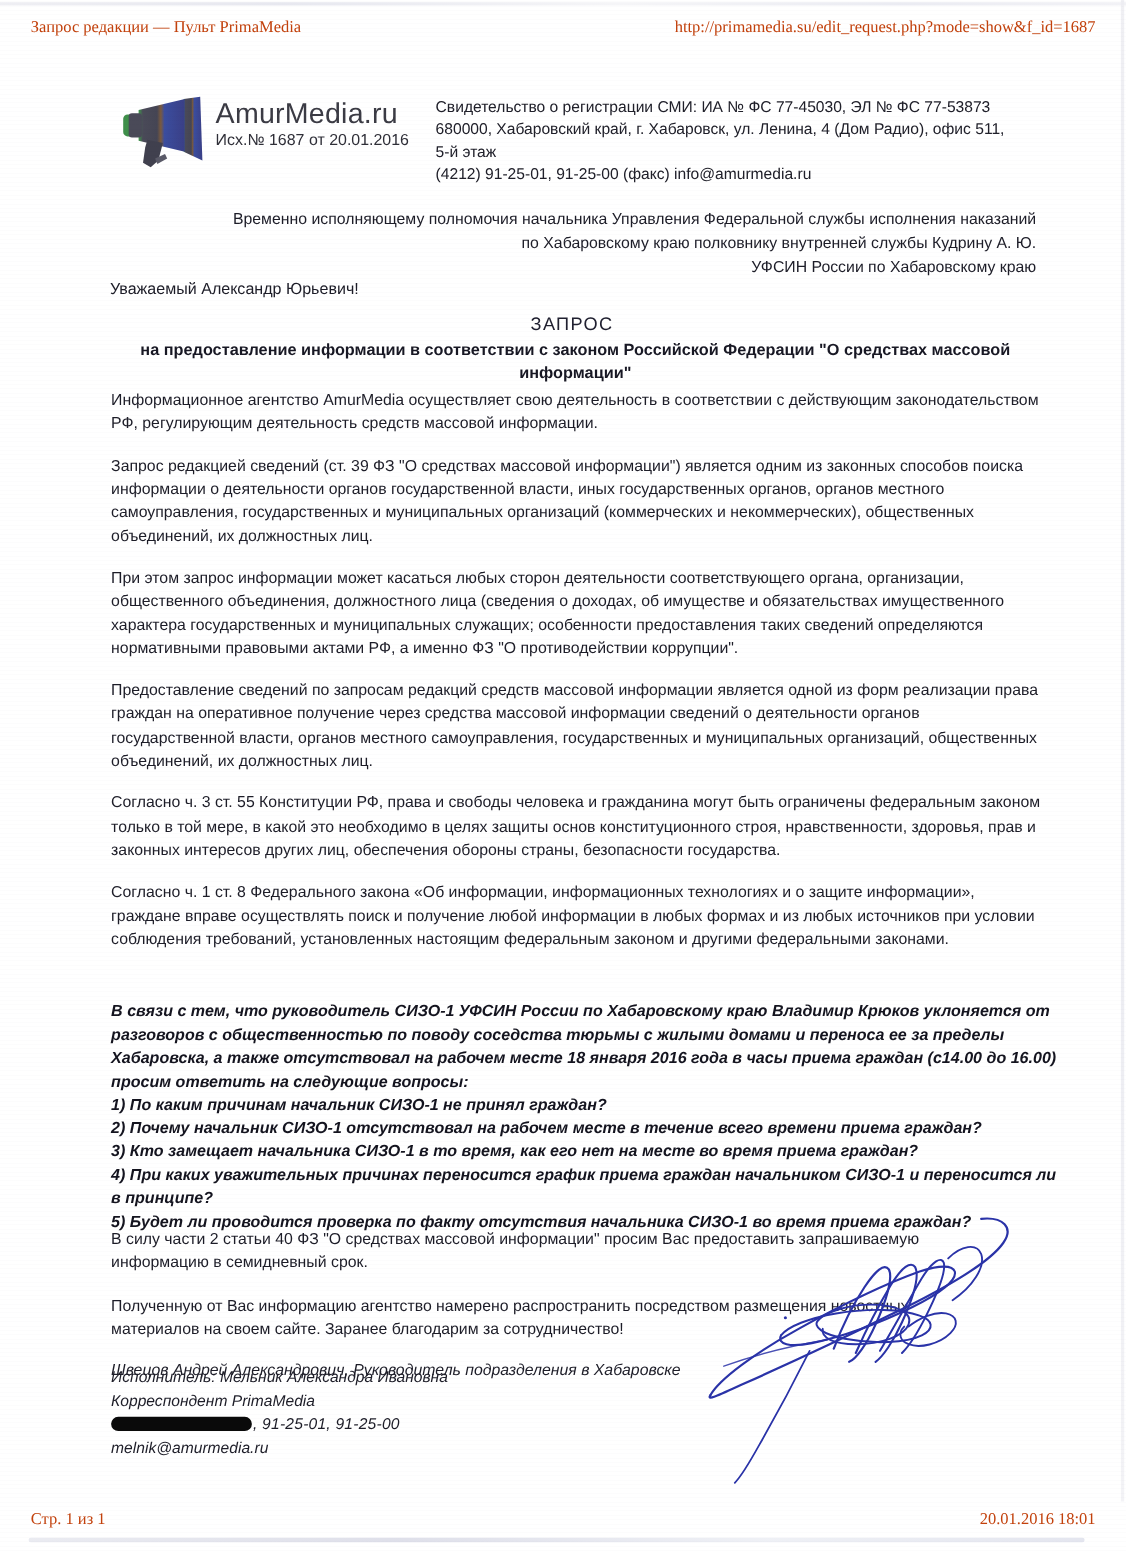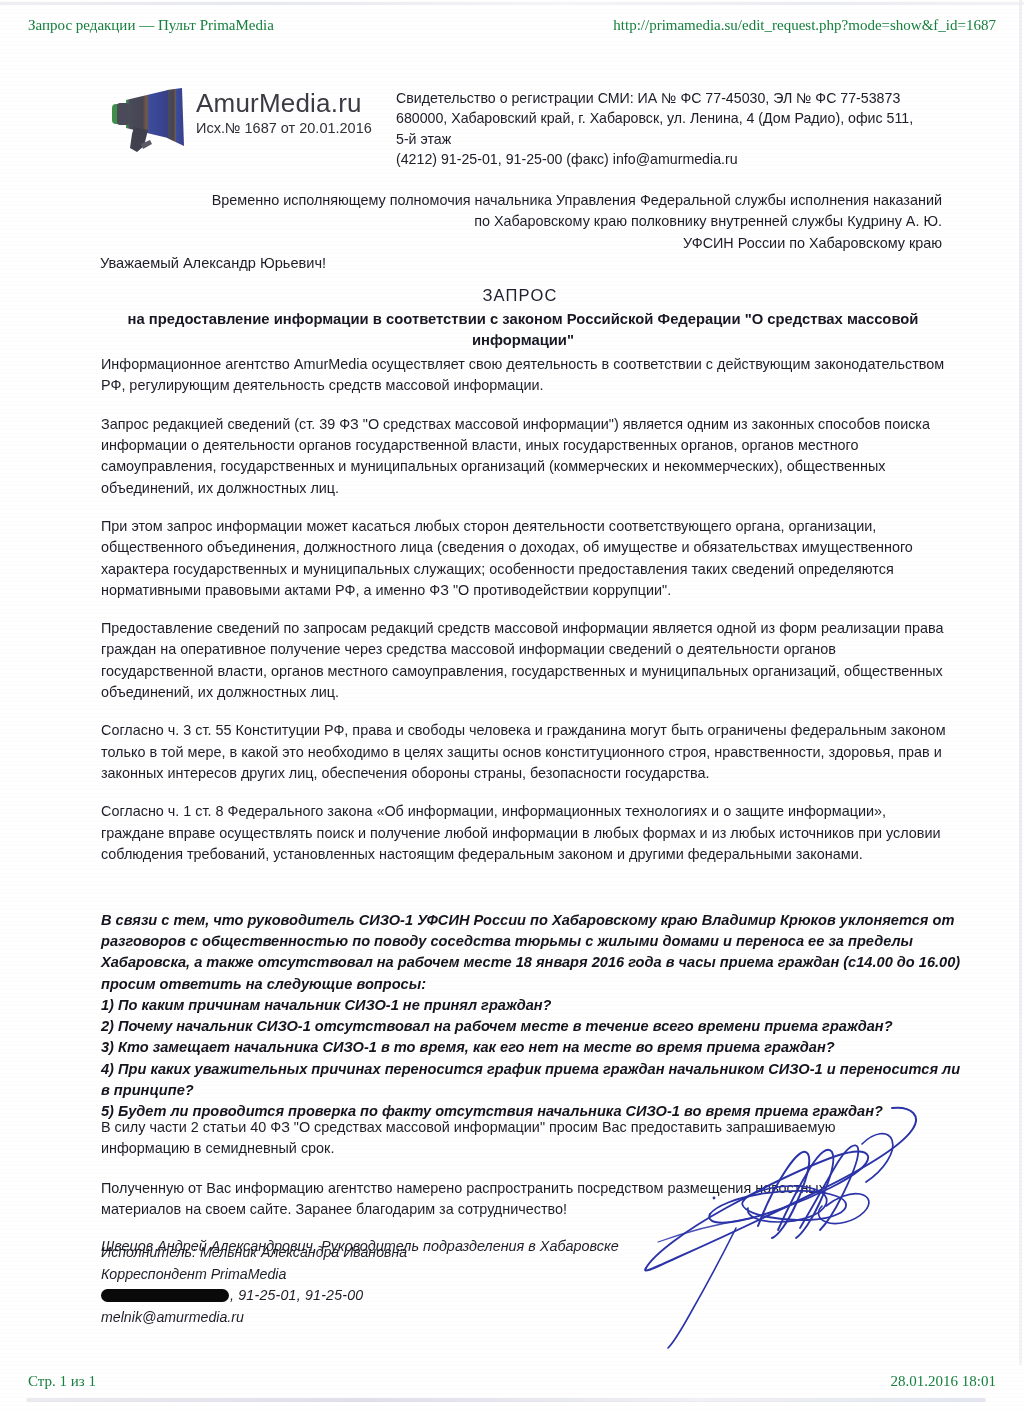--- a/index.html
+++ b/index.html
@@ -16,21 +16,21 @@
     color: #1c1c1c;
     overflow: hidden;
   }
 
   
   .print-chrome {
     position: absolute;
     left: 0; right: 0;
     font-family: "Liberation Serif", serif;
     font-size: 15px;
-    color: #15803d;
+    color: #c2410c;
     display: flex;
     justify-content: space-between;
     padding: 0 28px;
     box-sizing: border-box;
   }
   .print-header { top: 17px; }
   .print-footer { top: 1373px; }
   .print-chrome .left  { white-space: nowrap; }
   .print-chrome .right { white-space: nowrap; }
 
@@ -346,14 +346,14 @@
       </g>
     </svg>
   </div>
 
 </div>
 
 <div class="scan-noise"></div>
 
 <div class="print-chrome print-footer">
   <span class="left">Стр. 1 из 1</span>
-  <span class="right">28.01.2016 18:01</span>
+  <span class="right">20.01.2016 18:01</span>
 </div>
 
 </body></html>

